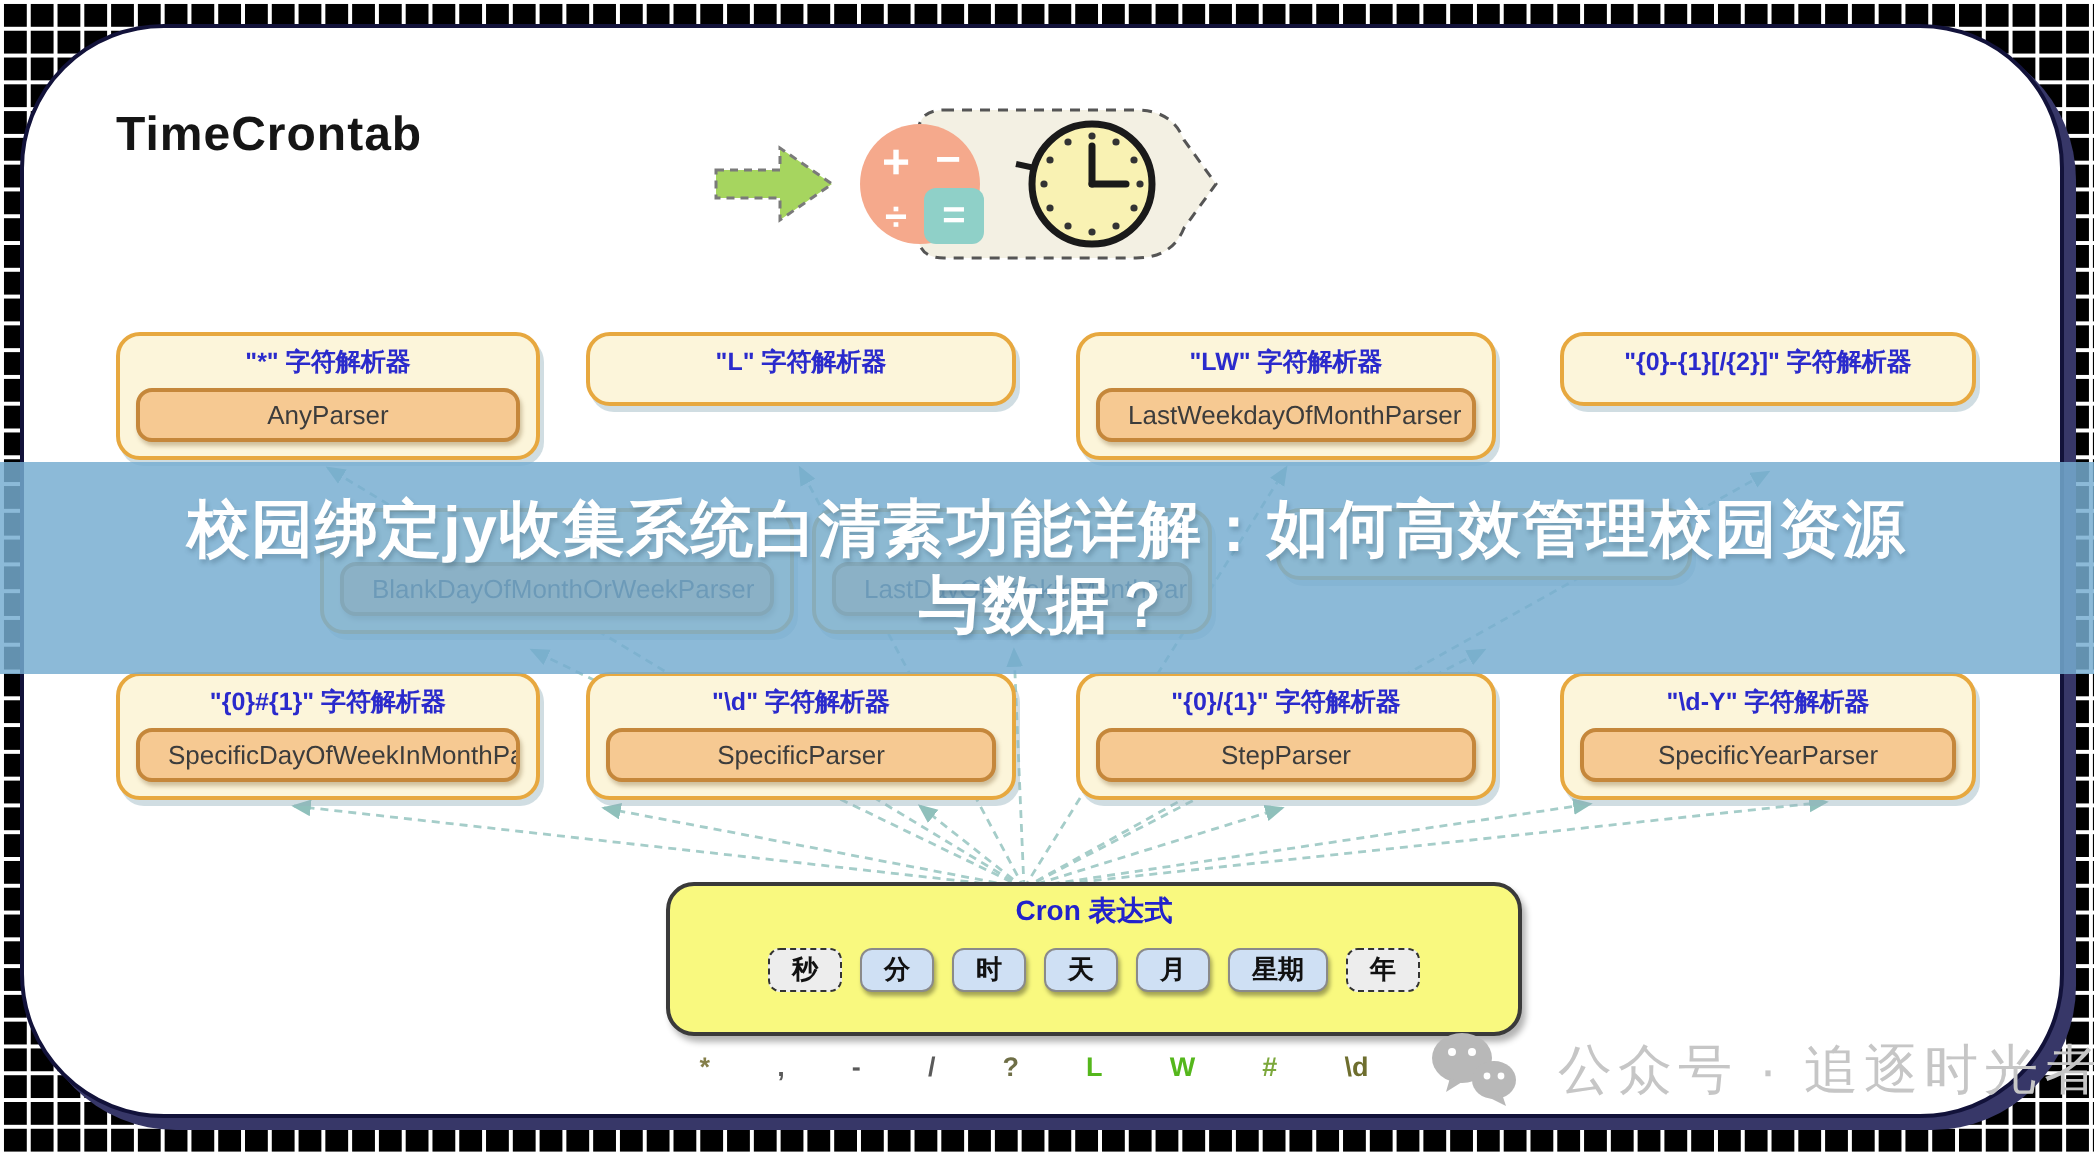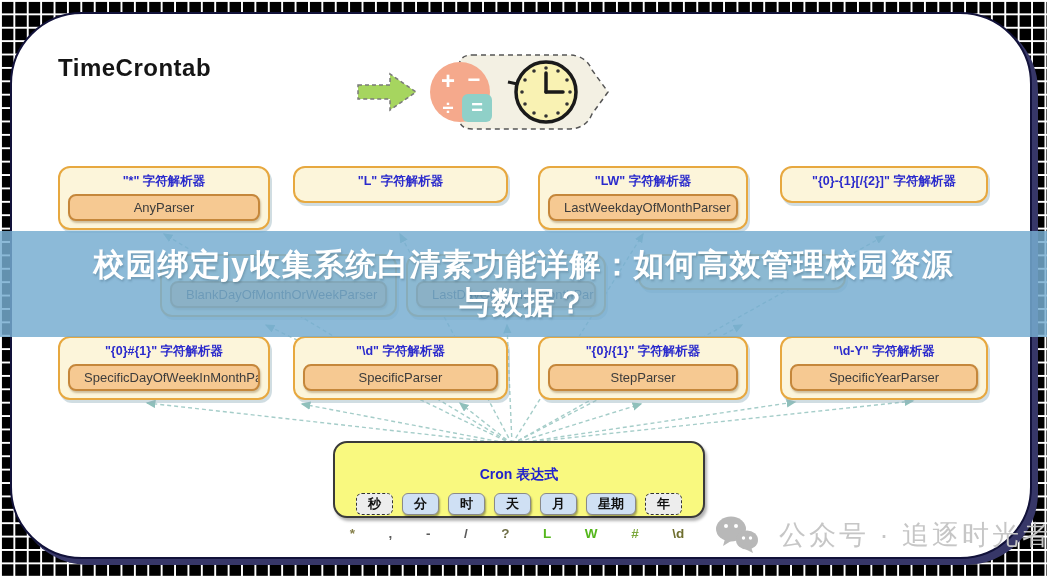--- a/index.html
+++ b/index.html
@@ -53,24 +53,24 @@
     position:absolute; left:0; top:231px; width:1047px; height:106px; z-index:10;
     background:rgba(118,173,208,0.84);
     display:flex; flex-direction:column; justify-content:center;
     text-align:center; color:#fff; font-weight:bold; font-size:31px;
     line-height:38px; letter-spacing:1px;
     text-shadow:1px 2px 2px rgba(40,70,90,.25);
   }
 
   
   .cron {
-    position:absolute; left:333px; top:441px; width:372px; height:77px; z-index:6;
+    position:absolute; left:333px; top:441px; width:428px; height:77px; z-index:6;
     background:#f9f97f; border:2px solid #3a3a3a; border-radius:14px;
     box-shadow:2px 3px 3px rgba(0,0,0,.3);
-    padding-top:23px;
+    padding-top:4px;
   }
   .cron-title { text-align:center; font-size:14px; font-weight:bold; color:#2222cc; }
   .chips { display:flex; justify-content:center; gap:9px; margin-top:9px; }
   .chip {
     height:22px; line-height:19px; padding:0 11px; border-radius:6px;
     font-size:13px; font-weight:bold; color:#111; text-align:center;
   }
   .chip.solid { background:#cfe0f4; border:1px solid #8a8a8a; box-shadow:1px 2px 2px rgba(0,0,0,.35); }
   .chip.dashed { background:#ededed; border:1.5px dashed #333; }
 

